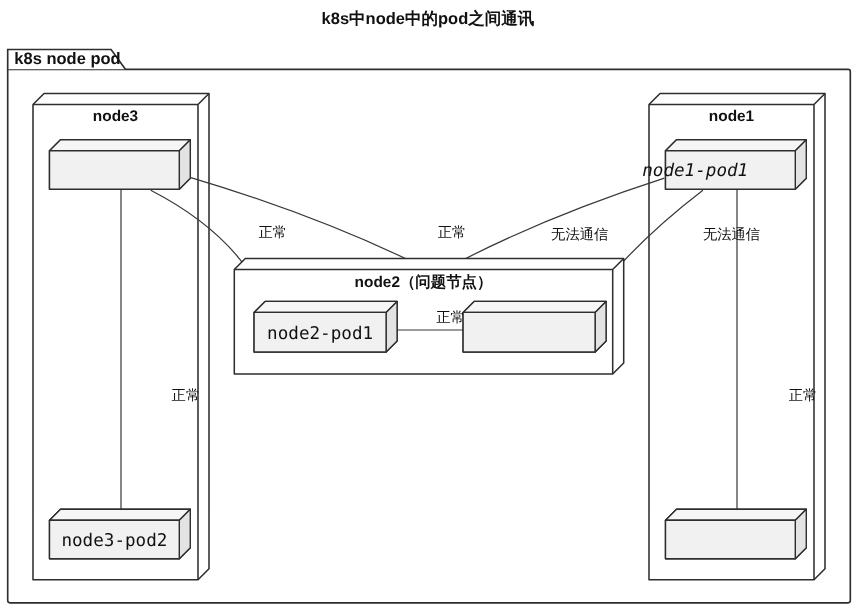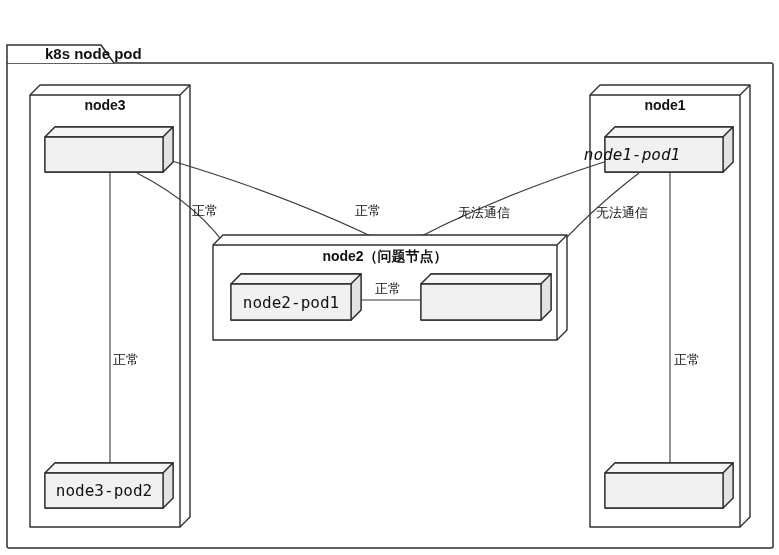--- a/index.html
+++ b/index.html
@@ -6,28 +6,28 @@
   .canvas{
     position:relative;
     width:779px;height:555px;
     background:#ffffff;
     font-family:"Liberation Sans","DejaVu Sans",sans-serif;
     overflow:hidden;
   }
   svg.layer{position:absolute;left:0;top:0;}
   .lbl{position:absolute;white-space:nowrap;color:#111;}
   .diagram-title{font-weight:bold;font-size:15px;transform:translateX(-50%);}
-  .frame-label{font-weight:bold;font-size:15px;margin-left:32px;}
+  .frame-label{font-weight:bold;font-size:15px;}
   .node-title{font-weight:bold;font-size:14px;transform:translateX(-50%);}
   .pod-label{
     position:absolute;display:flex;align-items:center;justify-content:center;
     font-family:"DejaVu Sans Mono","Liberation Mono",monospace;
     font-size:16px;color:#111;
   }
-  .edge-label{font-size:13px;color:#111;}
+  .edge-label{font-size:13px;color:#111;padding-left:43px;}
   .edge-label.centered{transform:translateX(-50%);}
 </style>
 </head>
 <body>
 
 <div class="canvas">
 
   <svg class="layer" width="779" height="555" viewBox="0 0 779 555">
 
     <g fill="none" stroke="#2e2e2e" stroke-width="1.5">
@@ -94,20 +94,21 @@
       </g>
       <g>
         <path d="M421,284 L431,274 H551 V310 L541,320 H421 Z" fill="#f1f1f1"></path>
         <path d="M421,284 L431,274 H551 L541,284 Z" fill="#f6f6f6"></path>
         <path d="M541,284 L551,274 V310 L541,320 Z" fill="#e3e3e3"></path>
         <rect x="421" y="284" width="120" height="36" fill="#f1f1f1"></rect>
       </g>
     </g>
   </svg>
 
+  <div class="lbl diagram-title" style="left:389px;top:8px;">k8s中node中的pod之间通讯</div>
 
   <div class="lbl frame-label" style="left:13px;top:45px;">k8s node pod</div>
 
   <div class="lbl node-title" style="left:105px;top:97px;">node3</div>
   <div class="lbl node-title" style="left:665px;top:97px;">node1</div>
   <div class="lbl node-title" style="left:385px;top:248px;">node2（问题节点）</div>
 
   <div class="pod-label" style="left:45px;top:473px;width:118px;height:35px;border-radius:10px;">node3-pod2</div>
   <div class="pod-label" style="left:573px;top:137px;width:118px;height:35px;font-style:italic;">node1-pod1</div>
   <div class="pod-label" style="left:231px;top:284px;width:120px;height:36px;">node2-pod1</div>

